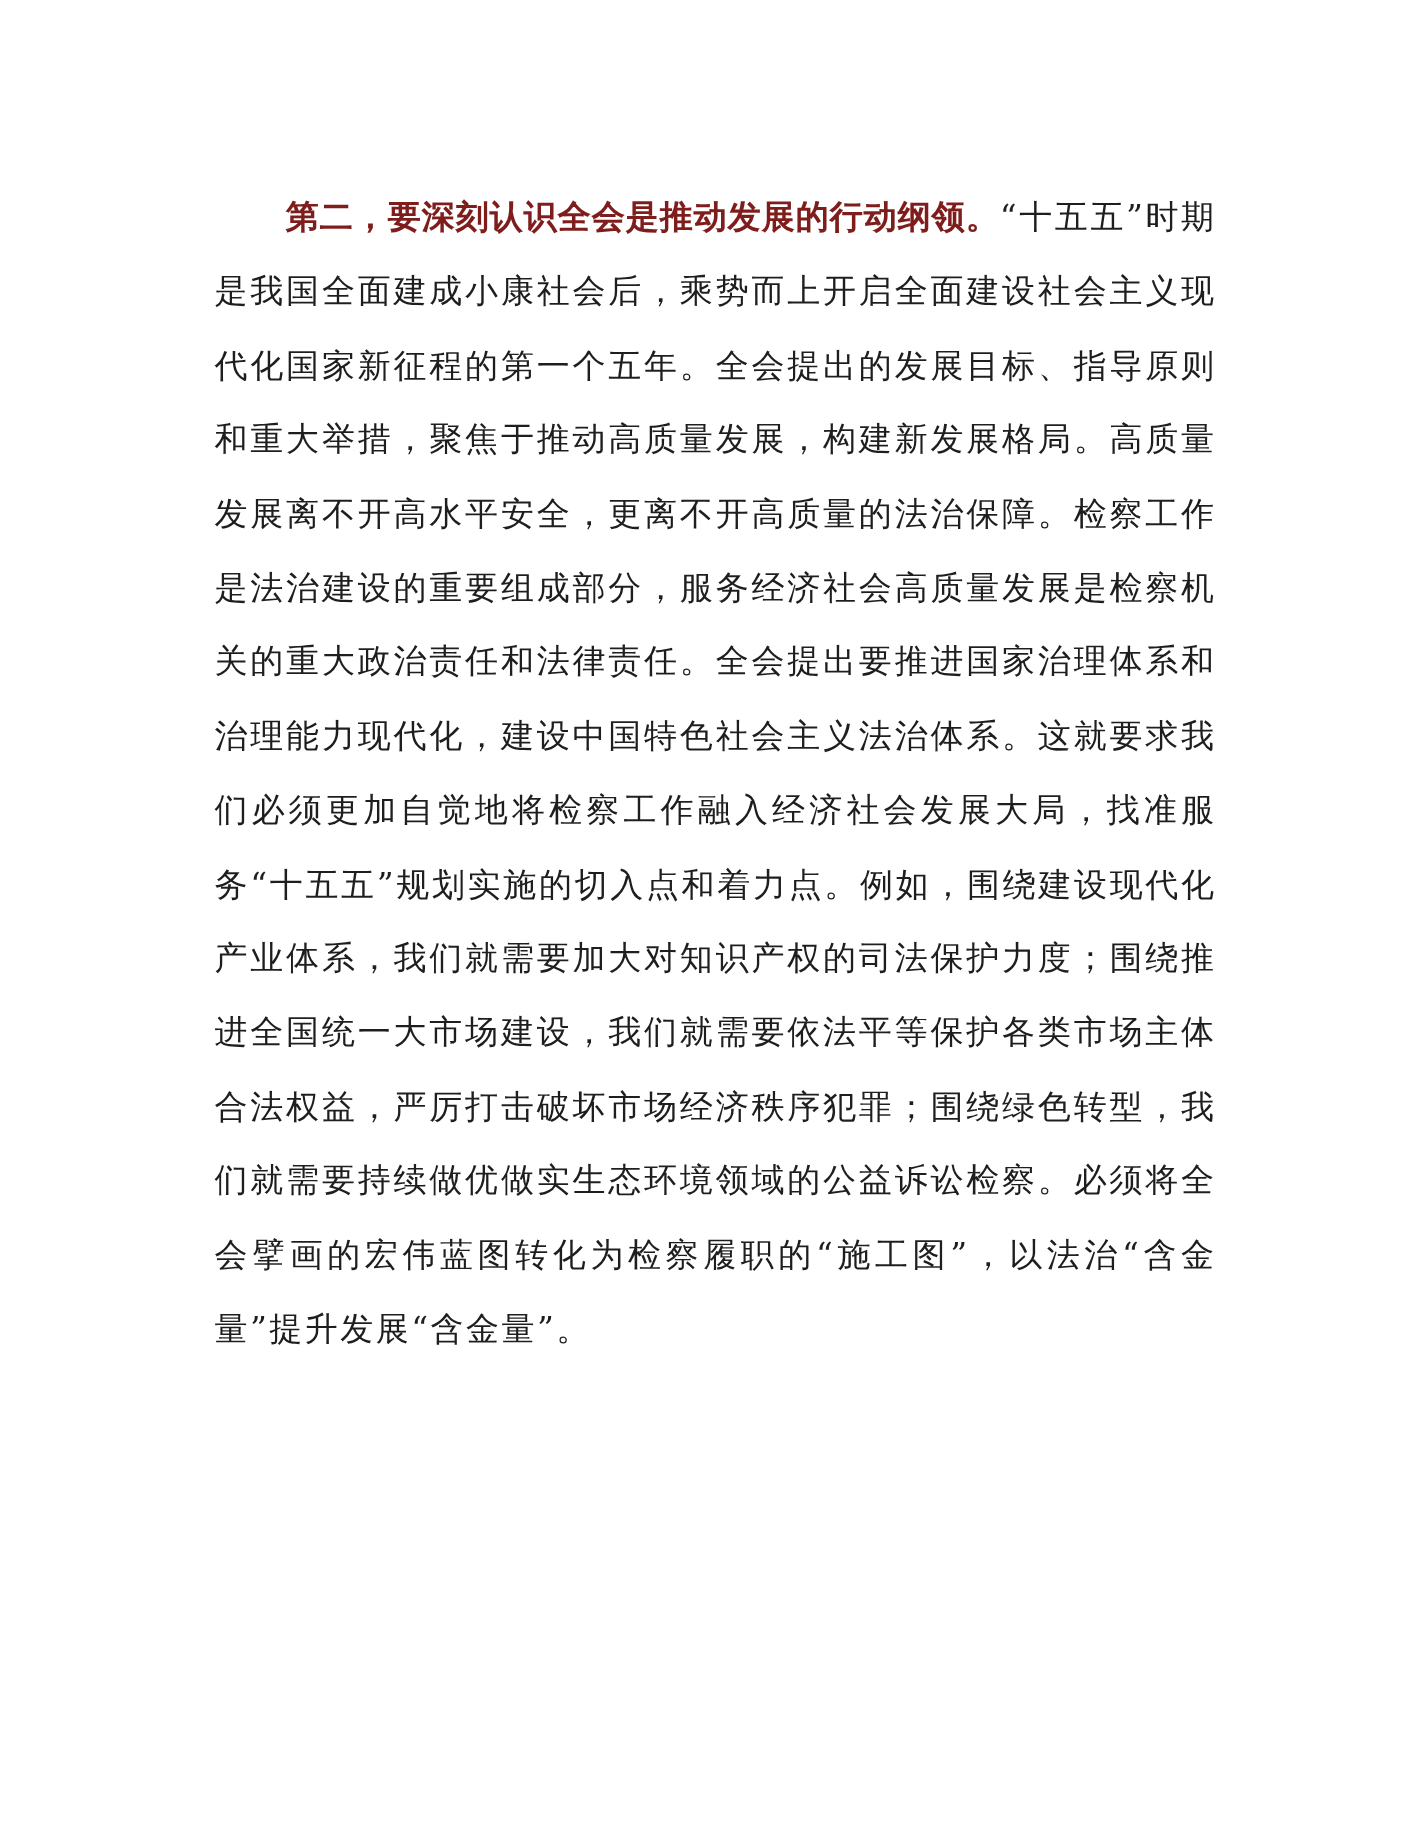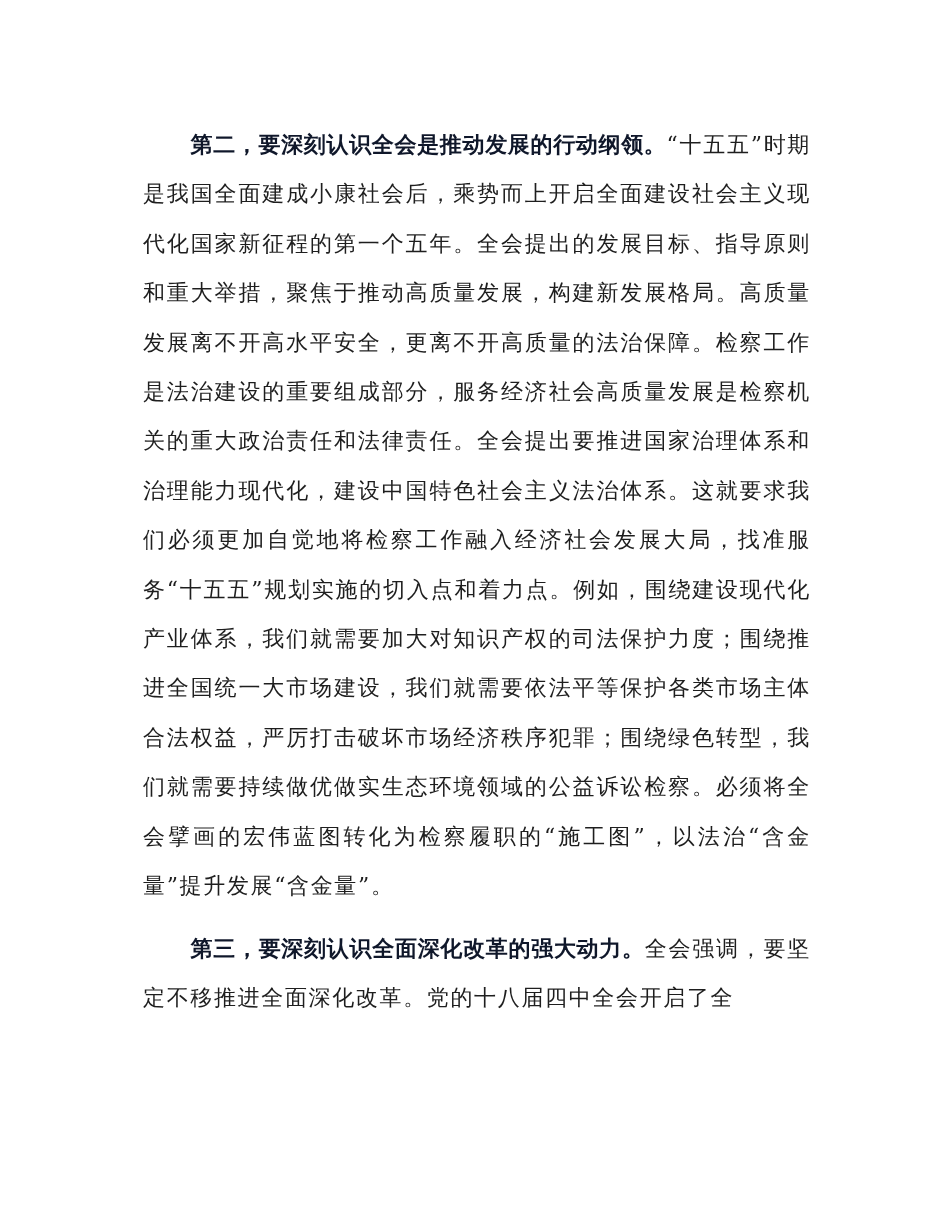--- a/index.html
+++ b/index.html
@@ -32,29 +32,26 @@
       word-break: break-all;
       font-weight: normal;
     }
     .para + .para {
       margin-top: 13px;
     }
     .lead {
       font-family: Liberation Sans, sans-serif;
       font-weight: bold;
       letter-spacing: 0.6px;
-      color: #0f172a;
+      color: #7f1d1d;
     }
     .body-text {
       color: #1e1e1e;
     }
   </style>
 </head>
 <body>
 
 <div class="page">
   <p class="para">
     <span class="lead">第二，要深刻认识全会是推动发展的行动纲领。</span><span class="body-text">“十五五”时期是我国全面建成小康社会后，乘势而上开启全面建设社会主义现代化国家新征程的第一个五年。全会提出的发展目标、指导原则和重大举措，聚焦于推动高质量发展，构建新发展格局。高质量发展离不开高水平安全，更离不开高质量的法治保障。检察工作是法治建设的重要组成部分，服务经济社会高质量发展是检察机关的重大政治责任和法律责任。全会提出要推进国家治理体系和治理能力现代化，建设中国特色社会主义法治体系。这就要求我们必须更加自觉地将检察工作融入经济社会发展大局，找准服务“十五五”规划实施的切入点和着力点。例如，围绕建设现代化产业体系，我们就需要加大对知识产权的司法保护力度；围绕推进全国统一大市场建设，我们就需要依法平等保护各类市场主体合法权益，严厉打击破坏市场经济秩序犯罪；围绕绿色转型，我们就需要持续做优做实生态环境领域的公益诉讼检察。必须将全会擘画的宏伟蓝图转化为检察履职的“施工图”，以法治“含金量”提升发展“含金量”。</span>
   </p>
-  <p class="para">
-    <span class="lead">第三，要深刻认识全面深化改革的强大动力。</span><span class="body-text">全会强调，要坚定不移推进全面深化改革。党的十八届四中全会开启了全</span>
-  </p>
 </div>
 
 </body></html>

